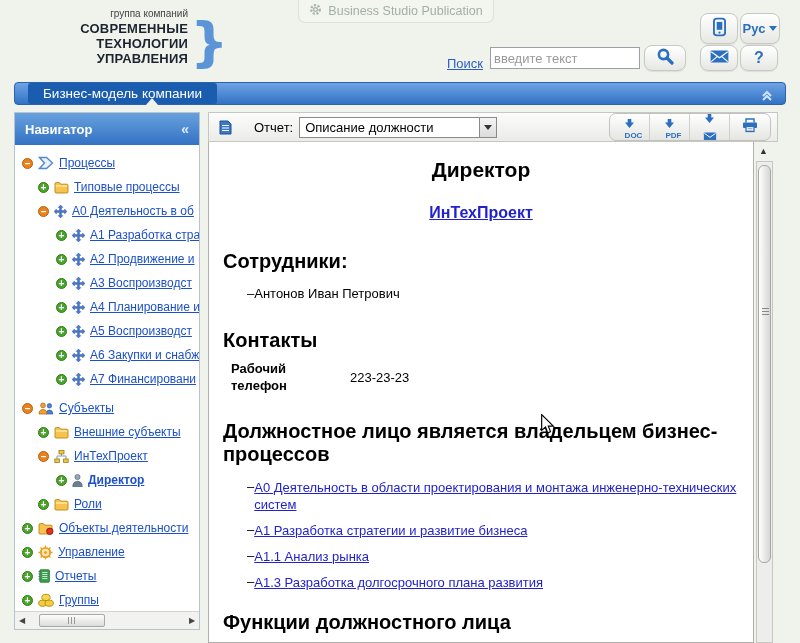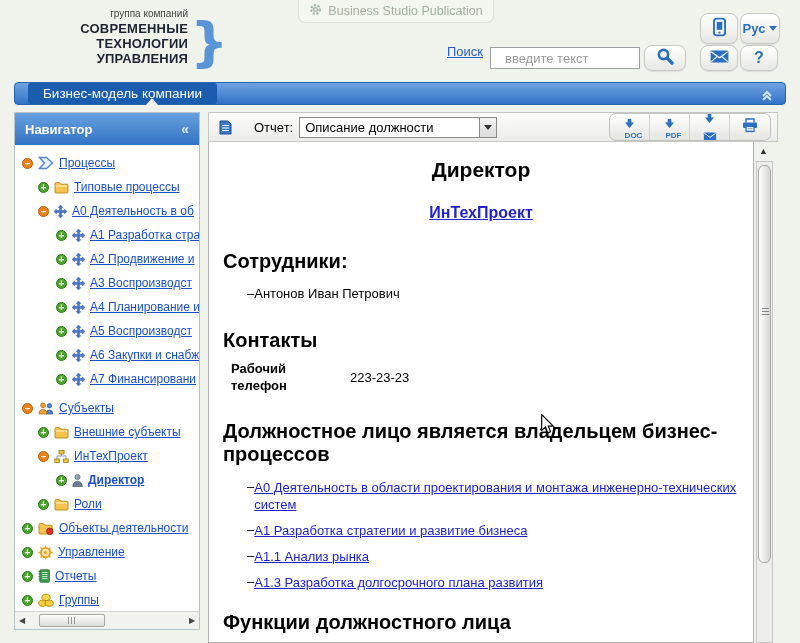--- a/index.html
+++ b/index.html
@@ -36,24 +36,24 @@
   }
   .phone-btn { left:700px; top:13px; width:38px; height:31px; }
   .lang-btn  { left:740px; top:13px; width:40px; height:31px; gap:4px;
                color:#2a6fc0; font-size:13px; font-weight:bold; }
   .caret-down { width:0; height:0; border-left:4px solid transparent; border-right:4px solid transparent; border-top:5px solid #2a6fc0; }
   .search-btn { left:644px; top:45px; width:42px; height:26px; }
   .mail-btn   { left:700px; top:45px; width:38px; height:26px; }
   .help-btn   { left:740px; top:45px; width:38px; height:26px;
                 color:#2a6fc0; font-size:16px; font-weight:bold; }
 
-  .search-link { position:absolute; left:447px; top:44px; font-size:13px; color:#2a5fc0; text-decoration:underline; }
+  .search-link { position:absolute; left:447px; top:56px; font-size:13px; color:#2a5fc0; text-decoration:underline; }
   .search-input {
     position:absolute; left:490px; top:47px; width:150px; height:22px;
-    border:1px solid #9aa0a6; background:#fff; font-size:13px; padding:0 14px;
+    border:1px solid #9aa0a6; background:#fff; font-size:13px; padding:0 3px;
     font-family:"Liberation Sans", sans-serif; color:#4d7c0f;
   }
   .search-input::placeholder { color:#999; }
 
   
   .main-bar {
     position:absolute; left:14px; top:82px; width:772px; height:23px;
     background:linear-gradient(#6fa3e4,#3172c4);
     border-radius:4px; border:1px solid #2a62ae;text-align:right;
   }

